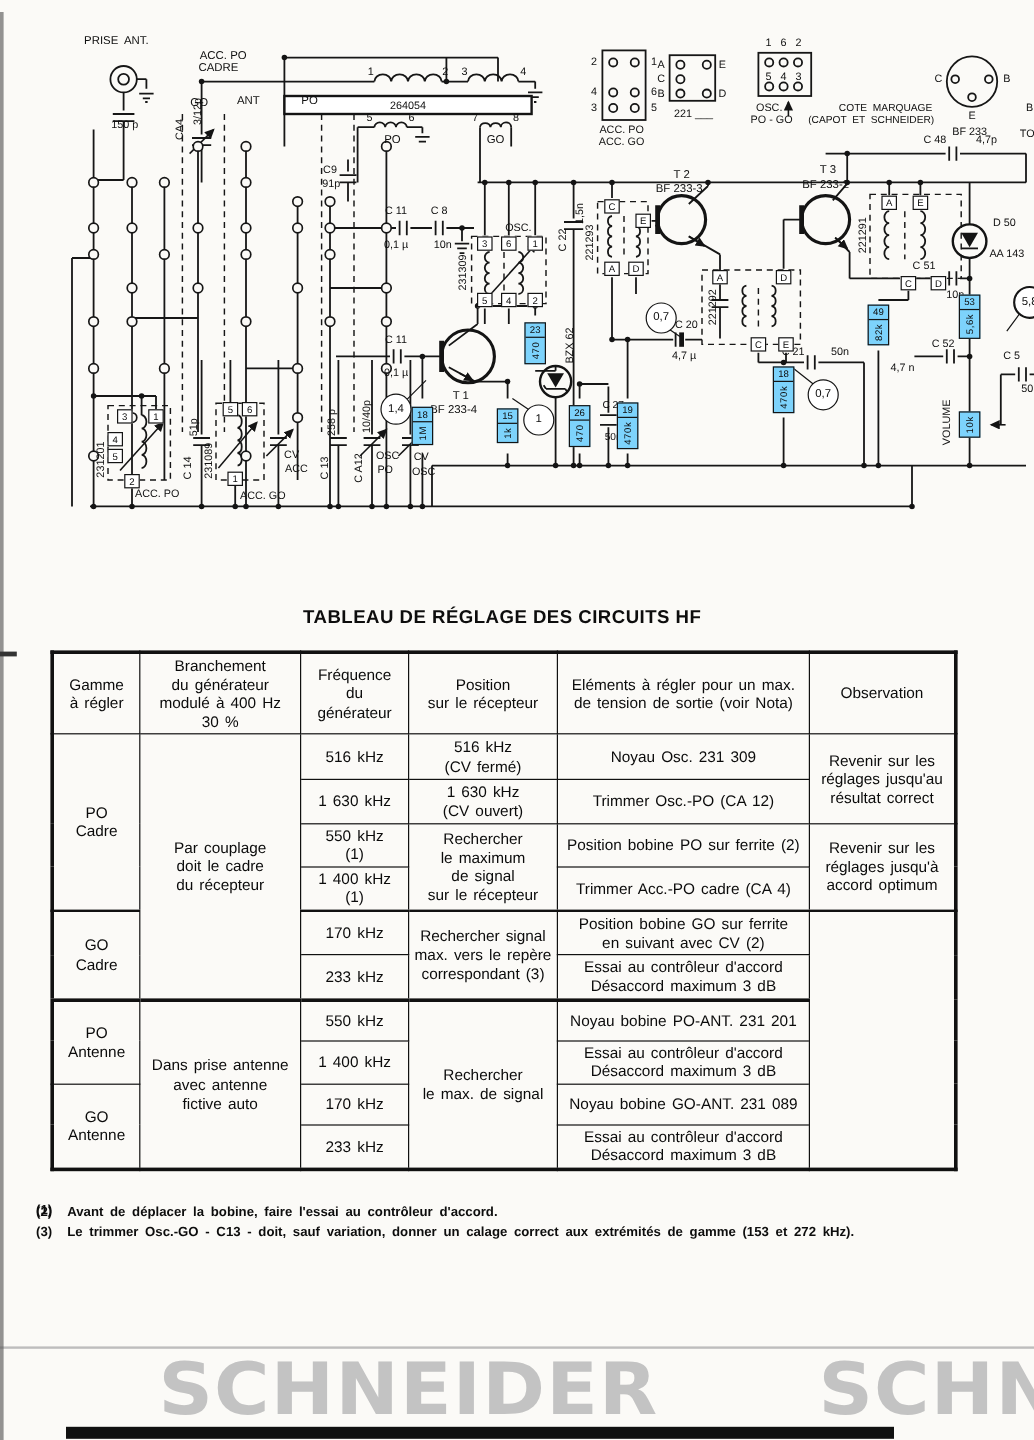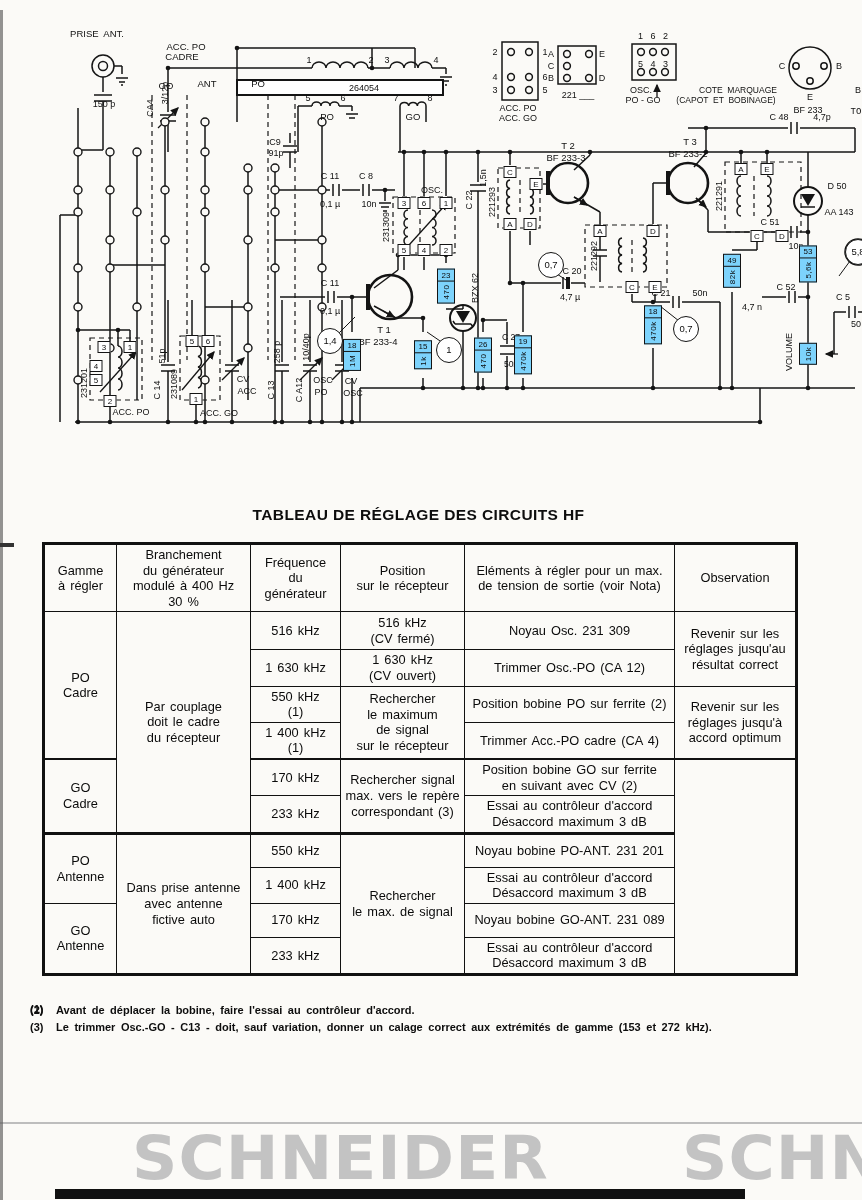--- a/index.html
+++ b/index.html
@@ -301,21 +301,21 @@
         <div class="lbl" style="left: 166px; top: 86px;">GO</div>
         <div class="lbl" style="left: 104px; top: 104px; font-size: 9px;">150 p</div>
         <div class="lbl v" style="left: 150px; top: 108px; font-size: 9px;">CA4</div>
         <div class="lbl v" style="left: 165px; top: 93px; font-size: 9px;">3/12p</div>
         <div class="lbl" style="left: 207px; top: 84px;">ANT</div>
         <div class="lbl" style="left: 258px; top: 84px;">PO</div>
         <div class="lbl" style="left: 309px; top: 60px; font-size: 9px;">1</div>
         <div class="lbl" style="left: 371px; top: 60px; font-size: 9px;">2</div>
         <div class="lbl" style="left: 387px; top: 60px; font-size: 9px;">3</div>
         <div class="lbl" style="left: 436px; top: 60px; font-size: 9px;">4</div>
-        <div class="lbl" style="left: 340px; top: 88px; font-size: 9px; margin-left: 24px;">264054</div>
+        <div class="lbl" style="left: 340px; top: 88px; font-size: 9px;">264054</div>
         <div class="lbl" style="left: 308px; top: 98px; font-size: 9px;">5</div>
         <div class="lbl" style="left: 343px; top: 98px; font-size: 9px;">6</div>
         <div class="lbl" style="left: 327px; top: 117px;">PO</div>
         <div class="lbl" style="left: 396px; top: 98px; font-size: 9px;">7</div>
         <div class="lbl" style="left: 430px; top: 98px; font-size: 9px;">8</div>
         <div class="lbl" style="left: 413px; top: 117px;">GO</div>
         <div class="lbl" style="left: 275px; top: 142px; font-size: 9px;">C9</div>
         <div class="lbl" style="left: 276px; top: 153px; font-size: 9px;">91p</div>
         <div class="lbl" style="left: 495px; top: 52px; font-size: 9px;">2</div>
         <div class="lbl" style="left: 545px; top: 52px; font-size: 9px;">1</div>
@@ -329,27 +329,27 @@
         <div class="lbl" style="left: 602px; top: 54px; font-size: 9px;">E</div>
         <div class="lbl" style="left: 551px; top: 66px; font-size: 9px;">C</div>
         <div class="lbl" style="left: 551px; top: 78px; font-size: 9px;">B</div>
         <div class="lbl" style="left: 602px; top: 78px; font-size: 9px;">D</div>
         <div class="lbl" style="left: 578px; top: 95px; font-size: 9px;">221 ___</div>
         <div class="lbl" style="left: 653px; top: 36px; font-size: 9px;">1   6   2</div>
         <div class="lbl" style="left: 653px; top: 64px; font-size: 9px;">5   4   3</div>
         <div class="lbl" style="left: 641px; top: 90px; font-size: 9px;">OSC.</div>
         <div class="lbl" style="left: 643px; top: 100px; font-size: 9px;">PO - GO</div>
         <div class="lbl" style="left: 718px; top: 90px; font-size: 8.5px; padding-left: 40px;">COTE  MARQUAGE</div>
-        <div class="lbl" style="left: 726px; top: 100px; font-size: 8.5px;">(CAPOT  ET  BOBINAGE)</div>
+        <div class="lbl" style="left: 726px; top: 100px; font-size: 8.5px;">(CAPOT  ET  SCHNEIDER)</div>
         <div class="lbl" style="left: 782px; top: 66px; font-size: 9px;">C</div>
         <div class="lbl" style="left: 839px; top: 66px; font-size: 9px;">B</div>
         <div class="lbl" style="left: 810px; top: 97px; font-size: 9px;">E</div>
         <div class="lbl" style="left: 808px; top: 110px; font-size: 9px;">BF 233</div>
         <div class="lbl" style="left: 858px; top: 90px; font-size: 9px;">B</div>
-        <div class="lbl" style="left: 856px; top: 112px; font-size: 9px; font-family: Liberation Mono, monospace;">TO</div>
+        <div class="lbl" style="left: 856px; top: 112px; font-size: 9px;">TO</div>
         <div class="lbl" style="left: 779px; top: 117px; font-size: 9px;">C 48</div>
         <div class="lbl" style="left: 822px; top: 117px; font-size: 9px;">4,7p</div>
         <div class="lbl" style="left: 568px; top: 146px;">T 2</div>
         <div class="lbl" style="left: 566px; top: 158px;">BF 233-3</div>
         <div class="lbl" style="left: 690px; top: 142px;">T 3</div>
         <div class="lbl" style="left: 688px; top: 154px;">BF 233-2</div>
         <div class="lbl" style="left: 384px; top: 330px;">T 1</div>
         <div class="lbl" style="left: 378px; top: 342px;">BF 233-4</div>
         <div class="lbl" style="left: 432px; top: 190px; font-size: 9px;">OSC.</div>
         <div class="lbl v" style="left: 386px; top: 227px; font-size: 9px;">231309</div>

